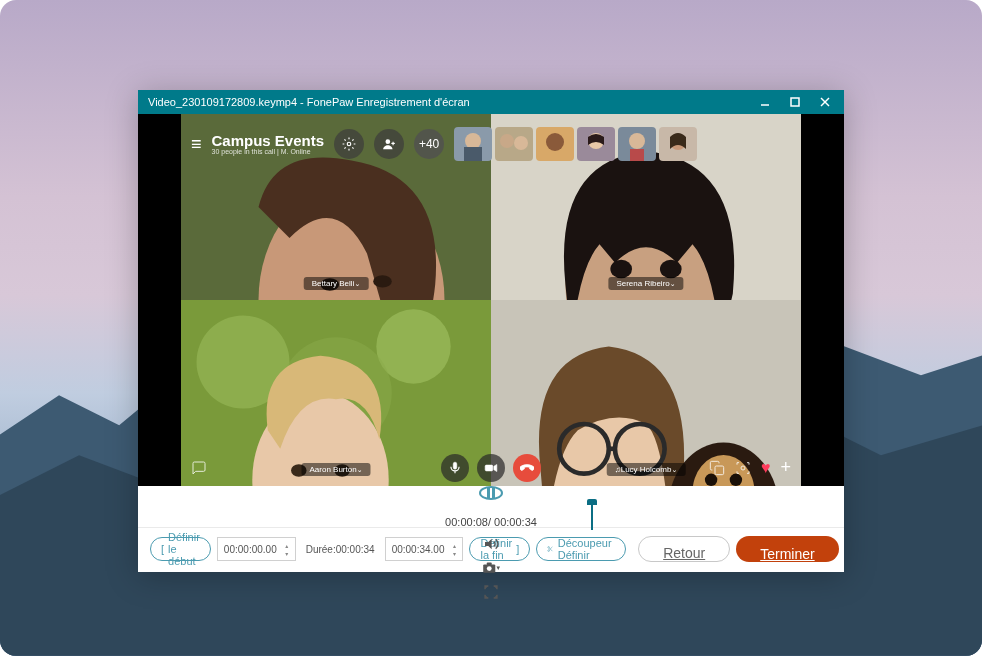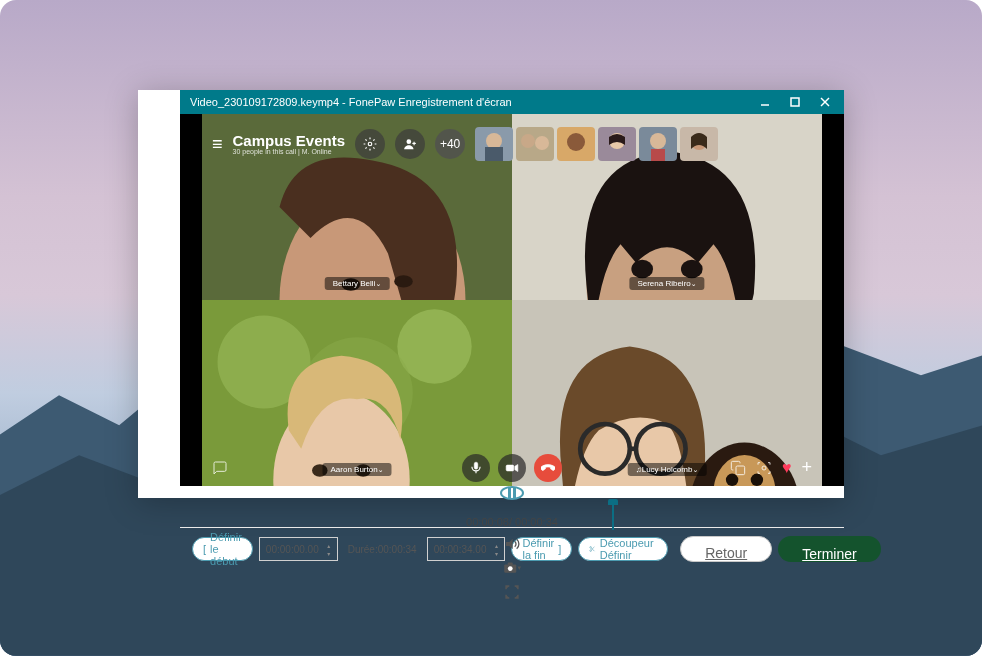--- a/index.html
+++ b/index.html
@@ -2,21 +2,21 @@
 <html><head>
 <meta charset="utf-8">
 <style>
 * { margin: 0; padding: 0; box-sizing: border-box; font-family: 'Segoe UI', Arial, sans-serif; }
 body { width: 982px; height: 656px; overflow: hidden; position: relative; }
 .wallpaper { position: absolute; inset: 0; border-radius: 16px; overflow: hidden; }
 .sky { position: absolute; inset: 0; background: linear-gradient(180deg, #b8a9c8 0%, #d4c2d4 30%, #d8c8d8 45%, #c0cde0 60%, #6a8aaa 100%); }
 .mountain { position: absolute; bottom: 0; left: 0; right: 0; height: 55%; }
 .mountain svg { width: 100%; height: 100%; display: block; }
 
-.app-window { position: absolute; left: 138px; top: 90px; width: 706px; height: 408px; background: #fff; box-shadow: 0 4px 30px rgba(0,0,0,0.25); padding-left: 42px; }
+.app-window { position: absolute; left: 138px; top: 90px; width: 706px; height: 482px; background: #fff; box-shadow: 0 4px 30px rgba(0,0,0,0.25); }
 
 .titlebar { height: 24px; background: #007a8a; display: flex; align-items: center; justify-content: space-between; padding: 0 4px 0 10px; color: #fff; font-size: 11px; }
 .title-text { white-space: nowrap; }
 .winctrls { display: flex; gap: 0; }
 .winbtn { width: 30px; height: 24px; display: flex; align-items: center; justify-content: center; cursor: pointer; }
 .winbtn svg { width: 12px; height: 12px; stroke: #fff; stroke-width: 1.5; fill: none; }
 
 .video-area { height: 372px; background: #000; display: flex; align-items: center; justify-content: center; position: relative; }
 .video-canvas { width: 620px; height: 372px; background: #0a0a0a; position: relative; }
 
@@ -63,21 +63,21 @@
 
 .trim-row { height: 42px; display: flex; align-items: center; padding: 0 12px; gap: 6px; }
 .pill { height: 24px; border: 1px solid #4b9bb0; border-radius: 12px; padding: 0 10px; display: flex; align-items: center; font-size: 11px; color: #4b9bb0; cursor: pointer; gap: 4px; background: #fff; }
 .pill svg { width: 10px; height: 10px; stroke: #4b9bb0; fill: none; stroke-width: 2; }
 .time-input { height: 24px; border: 1px solid #d0d0d0; display: flex; align-items: center; padding: 0 2px 0 6px; font-size: 10px; color: #555; gap: 4px; }
 .spinner { display: flex; flex-direction: column; gap: 0; }
 .spinner-btn { width: 12px; height: 8px; display: flex; align-items: center; justify-content: center; font-size: 6px; color: #888; cursor: pointer; }
 .duration-label { font-size: 10px; color: #555; padding: 0 4px; }
 .big-btn { height: 26px; border-radius: 13px; padding: 0 24px; display: flex; align-items: flex-end; font-size: 14px; cursor: pointer; text-decoration: underline; }
 .btn-retour { border: 1px solid #c8c8c8; color: #666; background: #fff; }
-.btn-terminer { background: #14532d; color: #fff; border: none; }
+.btn-terminer { background: #c2410c; color: #fff; border: none; }
 </style>
 </head>
 <body>
 
 <div class="wallpaper">
   <div class="sky"></div>
   <div class="mountain">
     <svg viewBox="0 0 982 360" preserveAspectRatio="xMidYMax slice">
       <path d="M0,140 L60,100 L120,130 L180,80 L240,120 L300,60 L360,110 L420,70 L480,120 L540,90 L600,50 L680,40 L760,70 L840,50 L920,80 L982,60 L982,360 L0,360 Z" fill="#3d5a72"></path>
       <path d="M0,200 L80,160 L160,190 L240,140 L320,180 L400,150 L480,190 L560,160 L640,130 L720,150 L800,120 L880,160 L982,130 L982,360 L0,360 Z" fill="#2d4558" opacity="0.9"></path>

